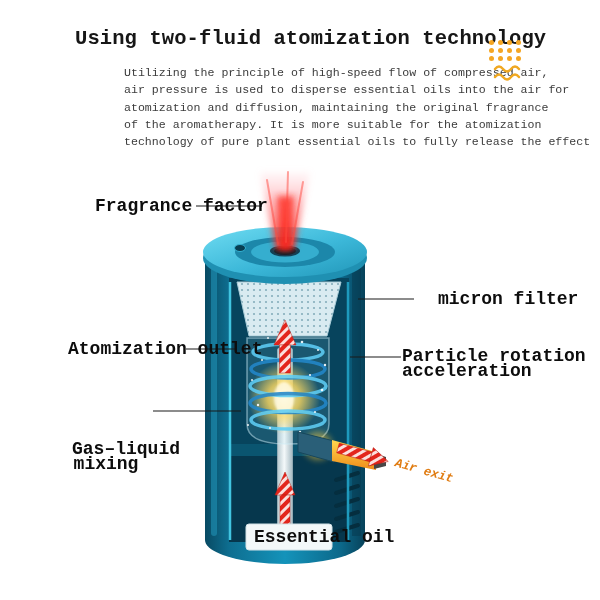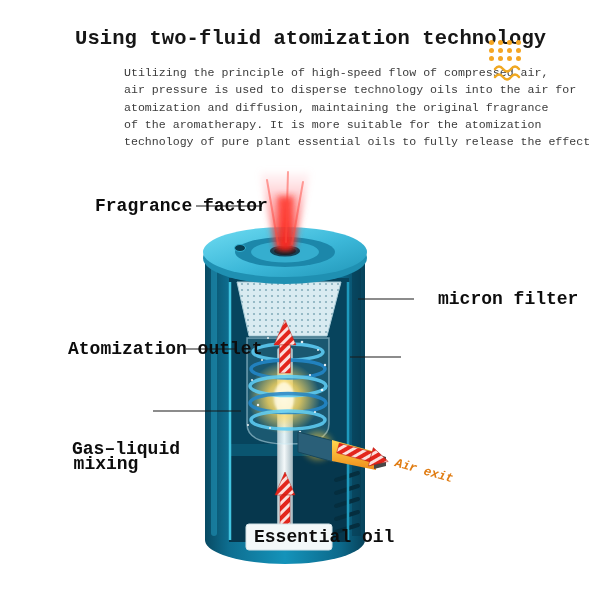--- a/index.html
+++ b/index.html
@@ -210,21 +210,21 @@
       <line x1="358" y1="299" x2="414" y2="299"></line>
       <line x1="186" y1="349" x2="236" y2="349"></line>
       <line x1="350" y1="357" x2="401" y2="357"></line>
       <line x1="153" y1="411" x2="241" y2="411"></line>
     </g>
   </svg>
 
   <h1 class="title">Using two-fluid atomization technology</h1>
   <div class="desc">
     <div>Utilizing the principle of high-speed flow of compressed air,</div>
-    <div>air pressure is used to disperse technology oils into the air for</div>
+    <div>air pressure is used to disperse essential oils into the air for</div>
     <div>atomization and diffusion, maintaining the original fragrance</div>
     <div>of the aromatherapy. It is more suitable for the atomization</div>
     <div>technology of pure plant essential oils to fully release the effect</div>
   </div>
 
   <div class="dots">
     <i></i>
       <i></i>
       <i></i>
       <i></i>
@@ -243,20 +243,24 @@
       <path d="M3,15 Q7,10 11,15 T19,15 T27,15"></path>
     </g>
   </svg>
 
   <div class="callout" style="left:95px; top:199px;">Fragrance factor</div>
 
   <div class="callout" style="left:418px; top:292px;padding-left:20px;">micron filter</div>
 
   <div class="callout" style="left:68px; top:342px;">Atomization outlet</div>
 
+  <div class="callout center" style="left:402px; top:349px; width:106px;">
+    <div>Particle rotation</div>
+    <div>acceleration</div>
+  </div>
 
   <div class="callout center" style="left:72px; top:400px; width:68px;margin-top:42px;">
     <div>Gas–liquid</div>
     <div>mixing</div>
   </div>
 
   <div class="air-exit">Air exit</div>
 
   <div class="callout" style="left:254px; top:530px;">Essential oil</div>
 

